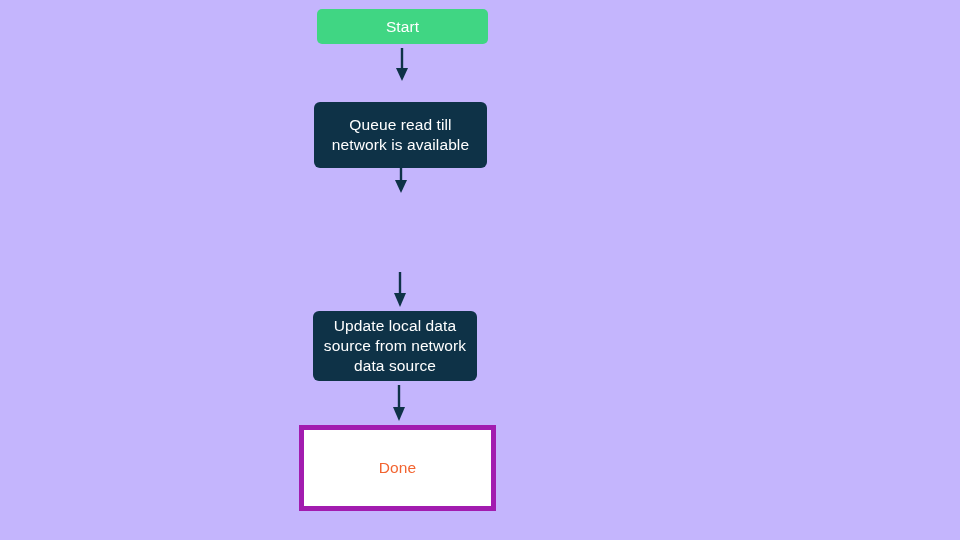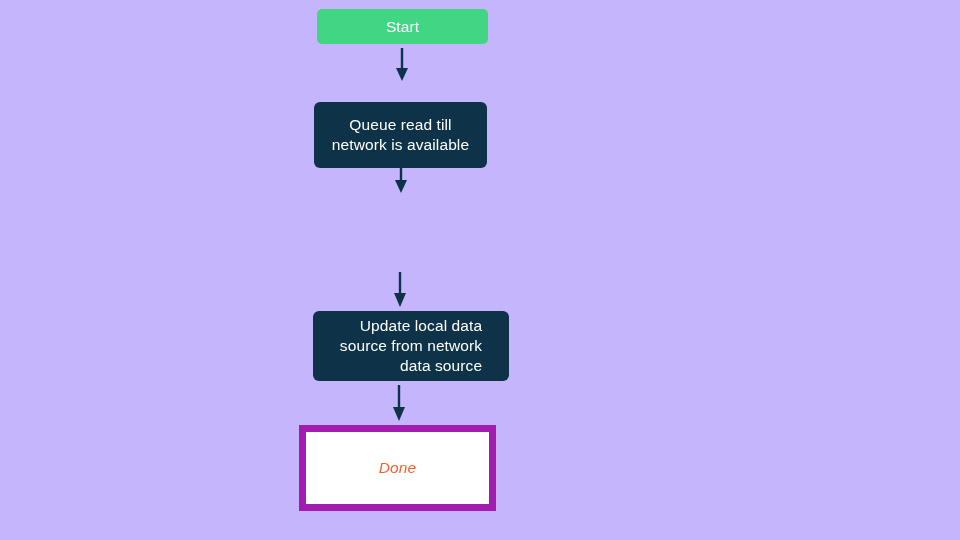--- a/index.html
+++ b/index.html
@@ -63,36 +63,34 @@
   }
   .node-network-monitor {
     left: 314px;
     top: 202px;
     width: 173px;
     height: 66px;
   }
   .node-update-local {
     left: 313px;
     top: 311px;
-    width: 196px;
+    width: 164px;
     height: 70px;
-    text-align: right;
   }
   
   .node-done {
     left: 299px;
     top: 425px;
     width: 197px;
     height: 86px;
     background: #ffffff;
-    border: 7px solid #a21caf;
+    border: 5px solid #a21caf;
     border-radius: 0;
     color: #F26430;
     font-size: 15.5px;
-    font-style: italic;
   }
   
   .connector {
     position: absolute;
     overflow: visible;
   }
   .connector svg {
     display: block;
   }
 </style>

